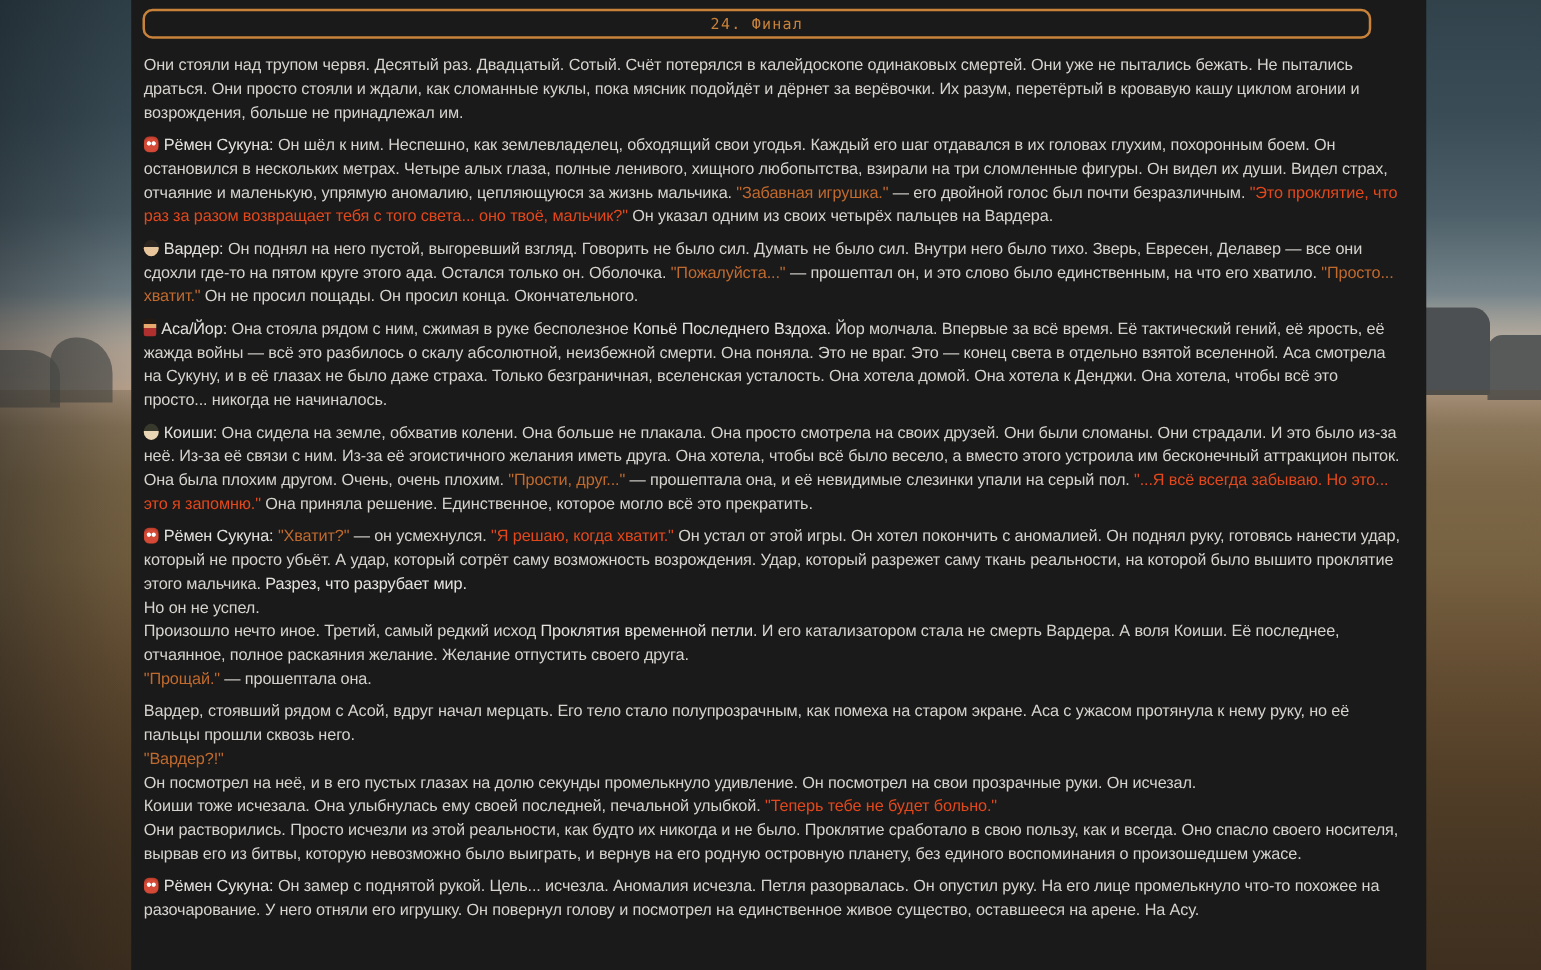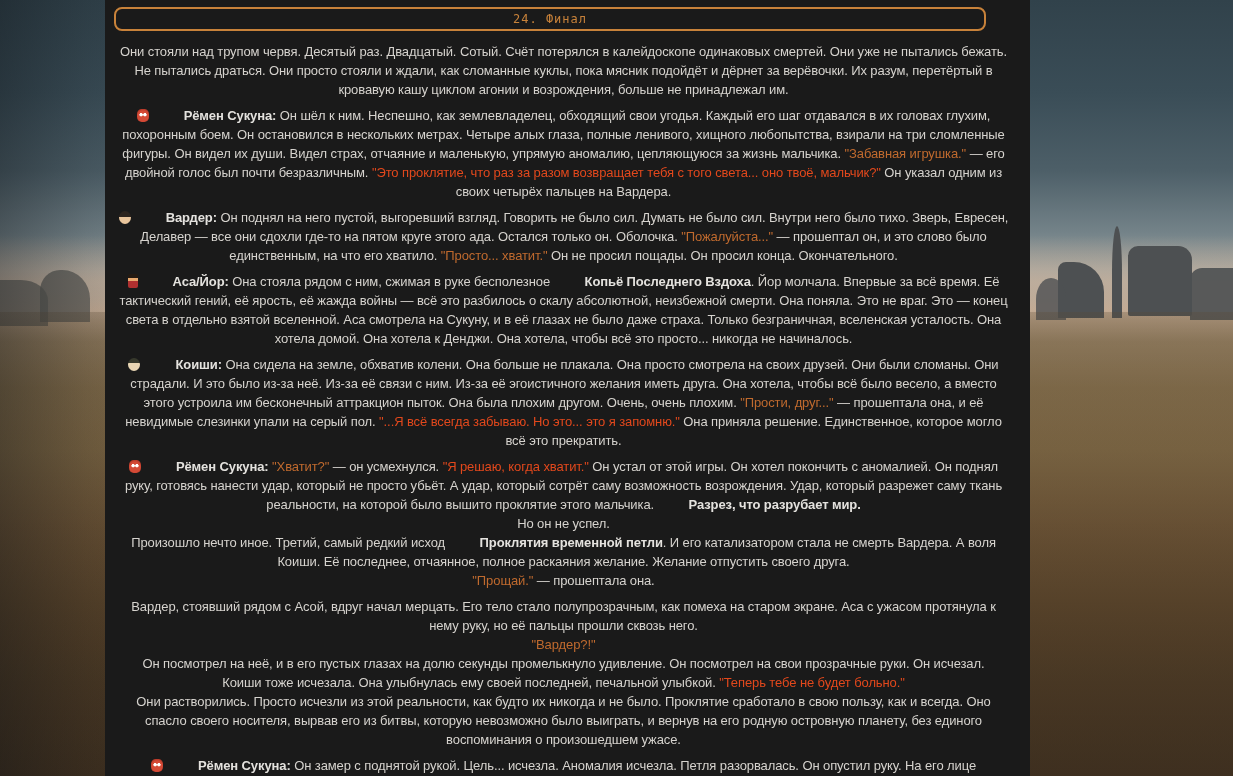--- a/index.html
+++ b/index.html
@@ -30,38 +30,38 @@
   .ground-shade{
     position:absolute;left:0;right:0;top:312px;bottom:0;
     background:linear-gradient(180deg, rgba(90,72,48,.25) 0%, rgba(70,54,34,.30) 45%, rgba(52,40,26,.55) 100%);
   }
   .edge-shade{
     position:absolute;inset:0;
     background:linear-gradient(90deg, rgba(12,16,20,.38) 0%, rgba(12,16,20,.12) 7%, rgba(0,0,0,0) 12%);
   }
   
   .panel{
-    position:absolute;left:105px;top:0;width:925px;height:776px;z-index:1;
-    background:#1a1a1a;box-sizing:border-box;overflow:hidden;text-align:center;
+    position:absolute;left:105px;top:0;width:1036px;height:776px;z-index:1;
+    background:#1a1a1a;box-sizing:border-box;overflow:hidden;
   }
   .title-box{
     margin:7px 44px 9px 9px;height:20px;
     border:2px solid var(--accent-border,#c8823a);border-radius:8px;
     display:flex;align-items:center;justify-content:center;
   }
   .title-box span{
     font-family:"DejaVu Sans Mono","Liberation Mono",monospace;
     font-size:12px;letter-spacing:1px;color:var(--accent-border,#c8823a);
   }
   .content{
     padding:2px 18px 14px 10px;
     color:#d6d3ce;font-size:13px;line-height:19px;letter-spacing:-0.1px;
   }
   .content p{margin:0 0 7px 0;}
-  .b{font-weight:bold;color:#e4e2de;margin-left:31px;}
+  .b{font-weight:normal;color:#e4e2de;}
   .qo{color:var(--accent-orange,#c06a2e);}
   .qr{color:var(--accent-red,#e2481c);}
   
   .emoji{display:inline-block;width:12px;height:13px;vertical-align:-2px;margin-right:4px;}
   .emoji.oni{
     border-radius:38%;
     background:
       radial-gradient(circle at 34% 44%, #ffffff 0 1.4px, rgba(0,0,0,0) 2px),
       radial-gradient(circle at 66% 44%, #ffffff 0 1.4px, rgba(0,0,0,0) 2px),
       radial-gradient(circle at 50% 55%, #d44a36 0 55%, #8e2317 100%);

